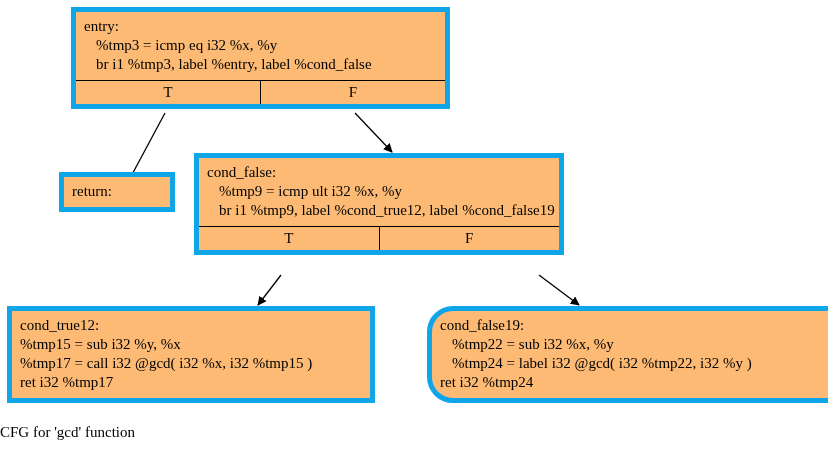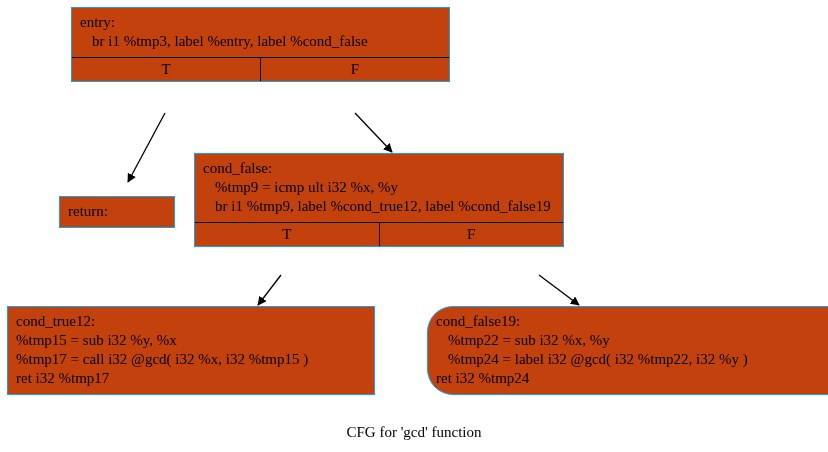--- a/index.html
+++ b/index.html
@@ -12,22 +12,22 @@
     width: 828px;
     height: 452px;
     background: #ffffff;
     font-family: "Liberation Serif", serif;
     color: #000000;
     overflow: hidden;
   }
   .node {
     position: absolute;
     box-sizing: border-box;
-    border: 1px solid #0ea5e9;
-    background: #c2410c;
+    border: 5px solid #0ea5e9;
+    background: #fdba74;
   }
   .node .body {
     padding: 5px 8px 6px 8px;
   }
   .node .line {
     font-size: 15px;
     line-height: 19px;
     white-space: pre;
   }
   .node .indent {
@@ -54,21 +54,21 @@
     left: 0;
     top: 0;
     width: 828px;
     height: 452px;
     overflow: visible;
   }
   .caption {
     position: absolute;
     left: 0;
     width: 828px;
-    text-align: center;
+    text-align: left;
     font-size: 15px;
   }
 </style>
 </head>
 <body>
 
 <div id="canvas">
 
   <svg class="edges">
     <defs>
@@ -82,29 +82,30 @@
     <path d="M 355 113 L 392 152" fill="none" stroke="#000000" stroke-width="1.3" marker-end="url(#arrow)"></path>
 
     <path d="M 281 275 L 258 305" fill="none" stroke="#000000" stroke-width="1.3" marker-end="url(#arrow)"></path>
 
     <path d="M 539 275 L 579 305" fill="none" stroke="#000000" stroke-width="1.3" marker-end="url(#arrow)"></path>
   </svg>
 
   <div class="node" style="left:71px; top:7px; width:379px;">
     <div class="body">
       <div class="line">entry:</div>
+      <div class="line indent">%tmp3 = icmp eq i32 %x, %y</div>
       <div class="line indent">br i1 %tmp3, label %entry, label %cond_false</div>
     </div>
     <div class="ports">
       <div class="port left">T</div>
       <div class="port right">F</div>
     </div>
   </div>
 
-  <div class="node" style="left:59px; top:196px; width:116px;">
+  <div class="node" style="left:59px; top:172px; width:116px;">
     <div class="body">
       <div class="line">return:</div>
     </div>
   </div>
 
   <div class="node" style="left:194px; top:153px; width:370px;">
     <div class="body">
       <div class="line">cond_false:</div>
       <div class="line indent">%tmp9 = icmp ult i32 %x, %y</div>
       <div class="line indent">br i1 %tmp9, label %cond_true12, label %cond_false19</div>

